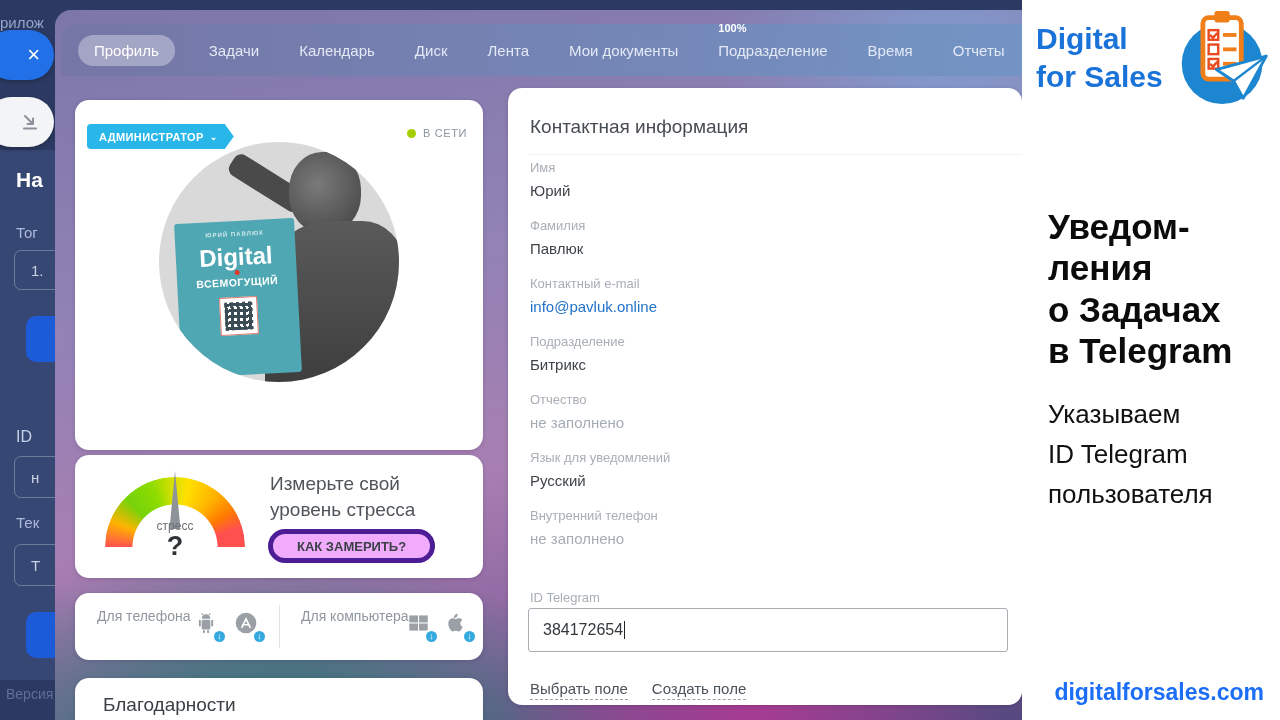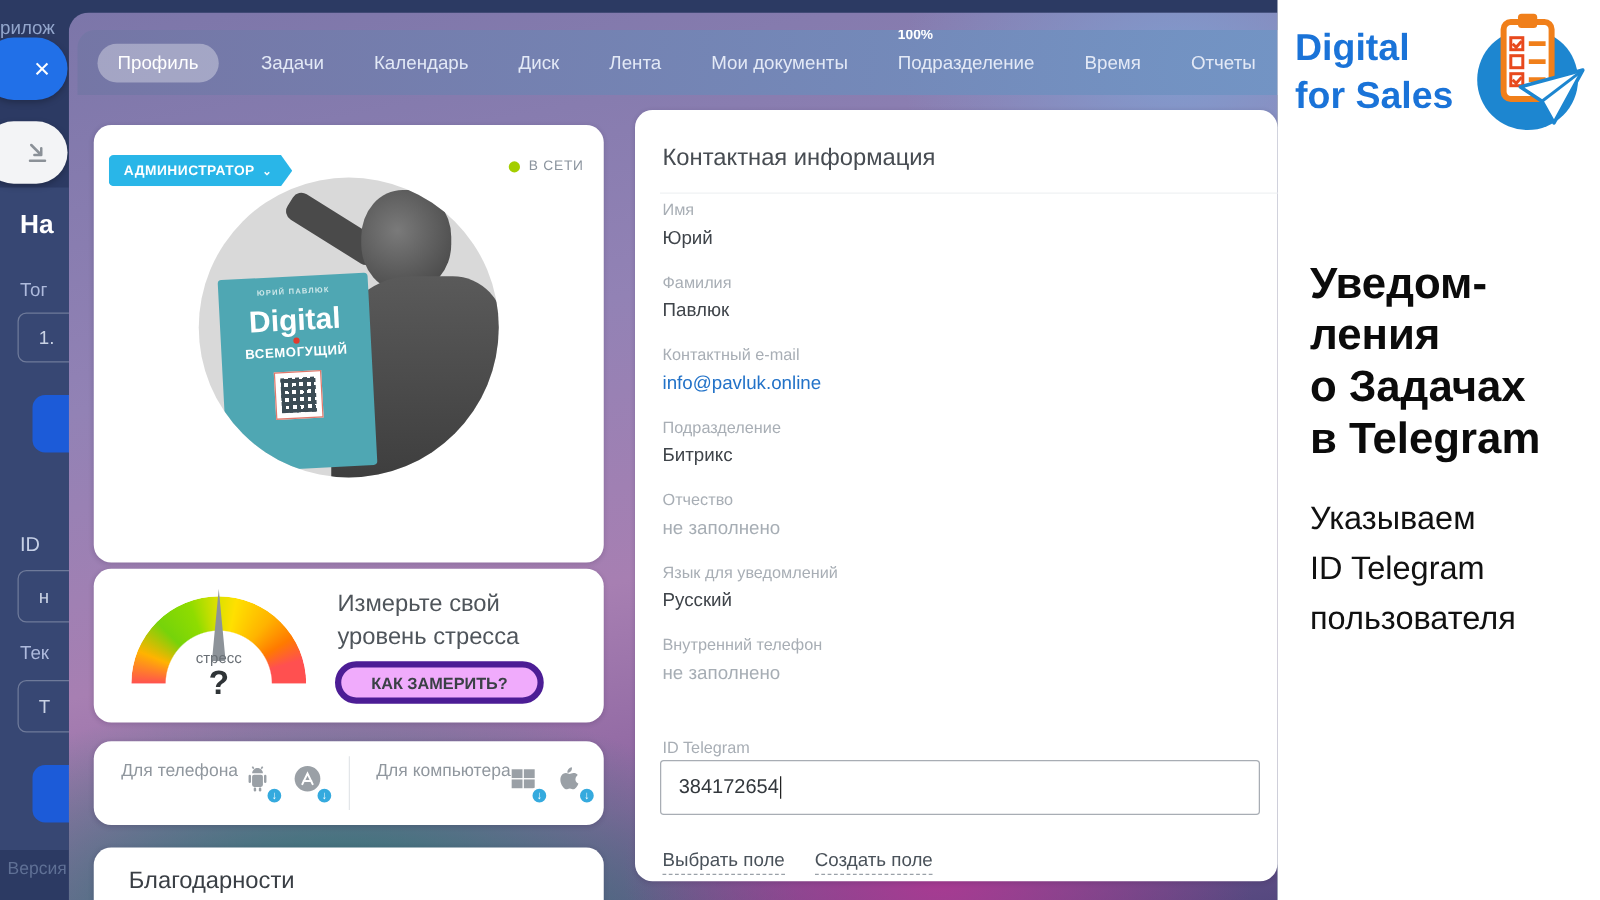--- a/index.html
+++ b/index.html
@@ -334,15 +334,16 @@
       <div>Уведом-</div>
       <div>ления</div>
       <div>о Задачах</div>
       <div>в Telegram</div>
     </div>
     <div class="panel-sub">
       <div>Указываем</div>
       <div>ID Telegram</div>
       <div>пользователя</div>
     </div>
+    <div class="panel-site">digitalforsales.com</div>
   </div>
 
 </div>
 
 </body></html>

